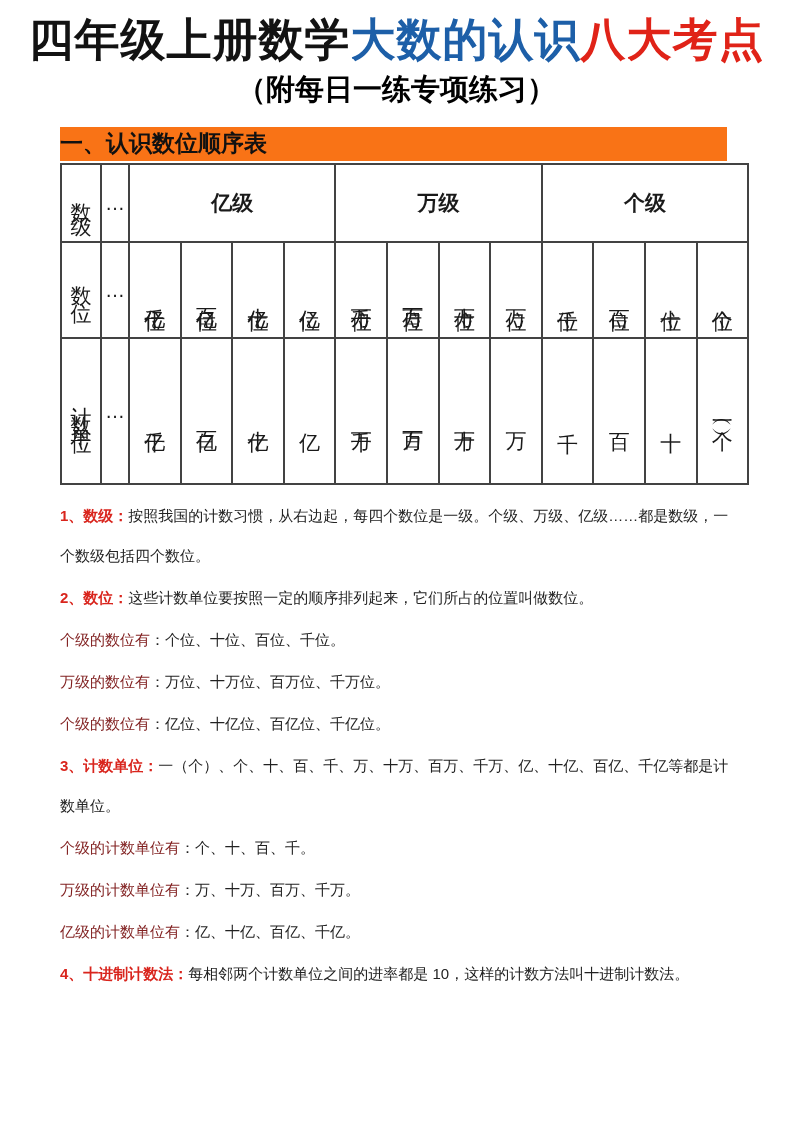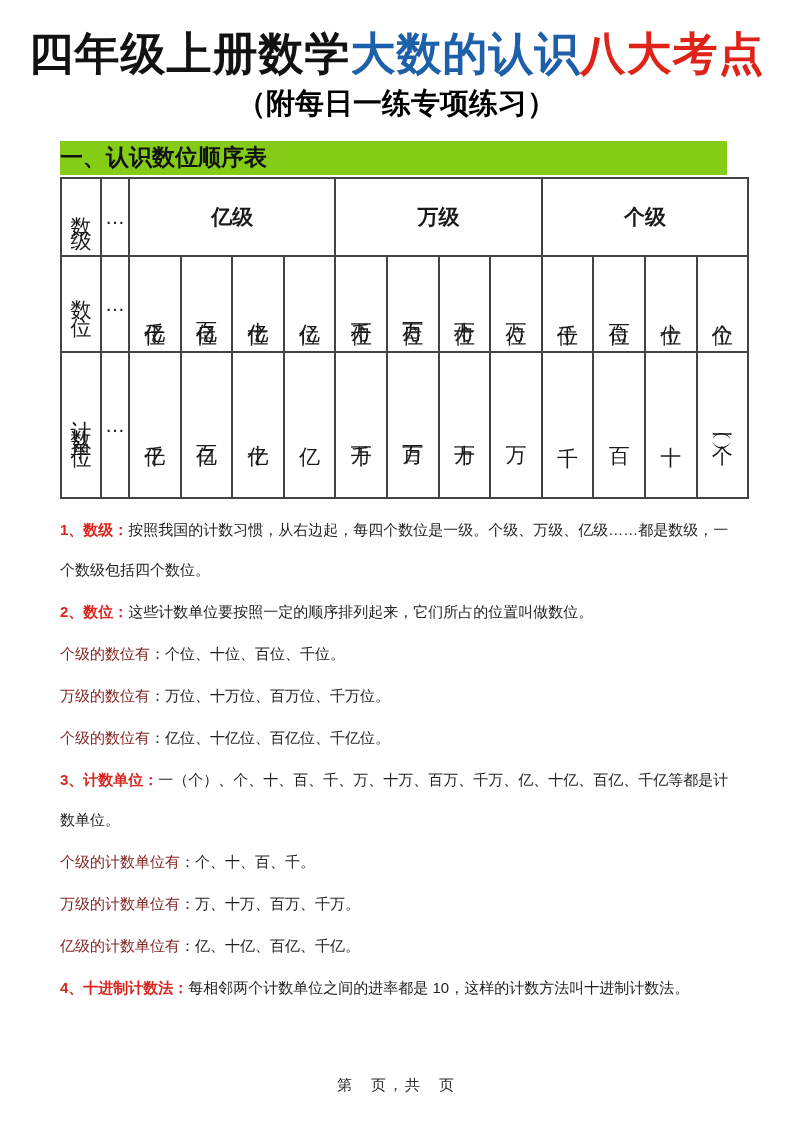--- a/index.html
+++ b/index.html
@@ -6,21 +6,21 @@
   .page{
     position:relative;
     width:793px;height:1121px;
     background:#ffffff;
     font-family:"Liberation Sans","DejaVu Sans",sans-serif;
     color:#1a1a1a;
     overflow:hidden;
   }
   
   .title-line{
-    margin:0;padding-top:30px;
+    margin:0;padding-top:16px;
     text-align:center;
     font-family:"Liberation Serif","DejaVu Serif",serif;
     font-size:45px;font-weight:bold;
     letter-spacing:1px;line-height:1.1;
     white-space:nowrap;
   }
   .t-black{color:#121212;}
   .t-blue{color:#1d5fa8;}
   .t-red{color:#e02318;}
   .subtitle{
@@ -28,21 +28,21 @@
     text-align:center;
     font-family:"Liberation Serif","DejaVu Serif",serif;
     font-size:29px;font-weight:bold;
     color:#000000;
   }
   
   .content{margin:0 53px 0 60px;}
   .section-band{
     margin-top:17px;
     width:667px;height:34px;
-    background:#84cc16;
+    background:#f97316;
     display:flex;align-items:center;
     font-size:23px;font-weight:bold;color:#111;
   }
   
   table.pv{
     border-collapse:collapse;table-layout:fixed;
     width:688px;margin-top:2px;
   }
   table.pv td{
     border:2px solid #434343;
@@ -150,15 +150,14 @@
       <p><span class="lbl-purple">个级的数位有</span><span>：亿位、十亿位、百亿位、千亿位。</span></p>
       <p><span class="lbl-red">3、计数单位：</span><span>一（个）、个、十、百、千、万、十万、百万、千万、亿、十亿、百亿、千亿等都是计数单位。</span></p>
       <p><span class="lbl-purple">个级的计数单位有</span><span>：个、十、百、千。</span></p>
       <p><span class="lbl-purple">万级的计数单位有</span><span>：万、十万、百万、千万。</span></p>
       <p><span class="lbl-purple">亿级的计数单位有</span><span>：亿、十亿、百亿、千亿。</span></p>
       <p><span class="lbl-red">4、十进制计数法：</span><span>每相邻两个计数单位之间的进率都是 10，这样的计数方法叫十进制计数法。</span></p>
     </div>
 
   </div>
 
-  <div class="footer">第　页，共　页</div>
 
 </div>
 
 </body></html>

